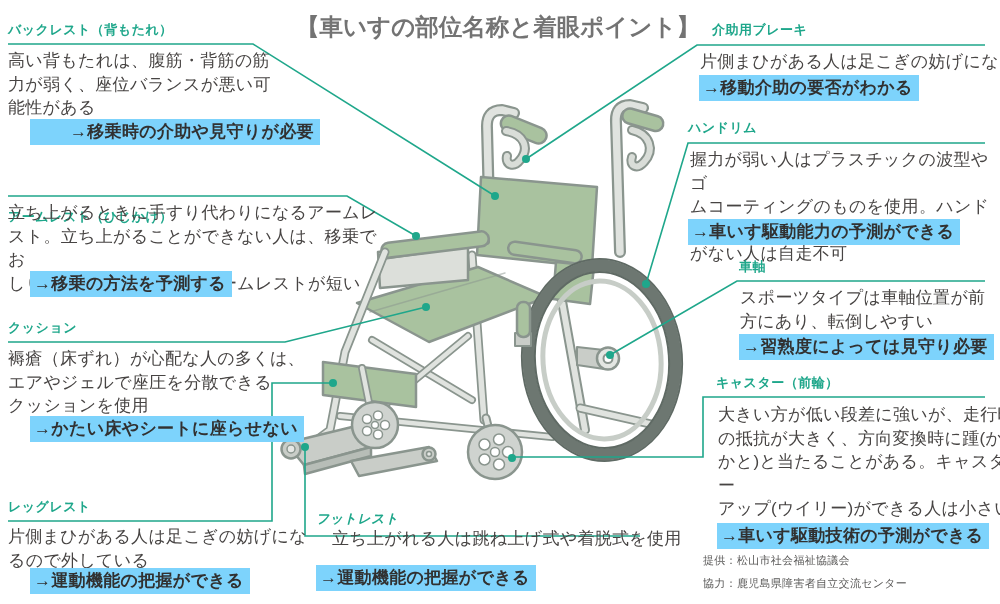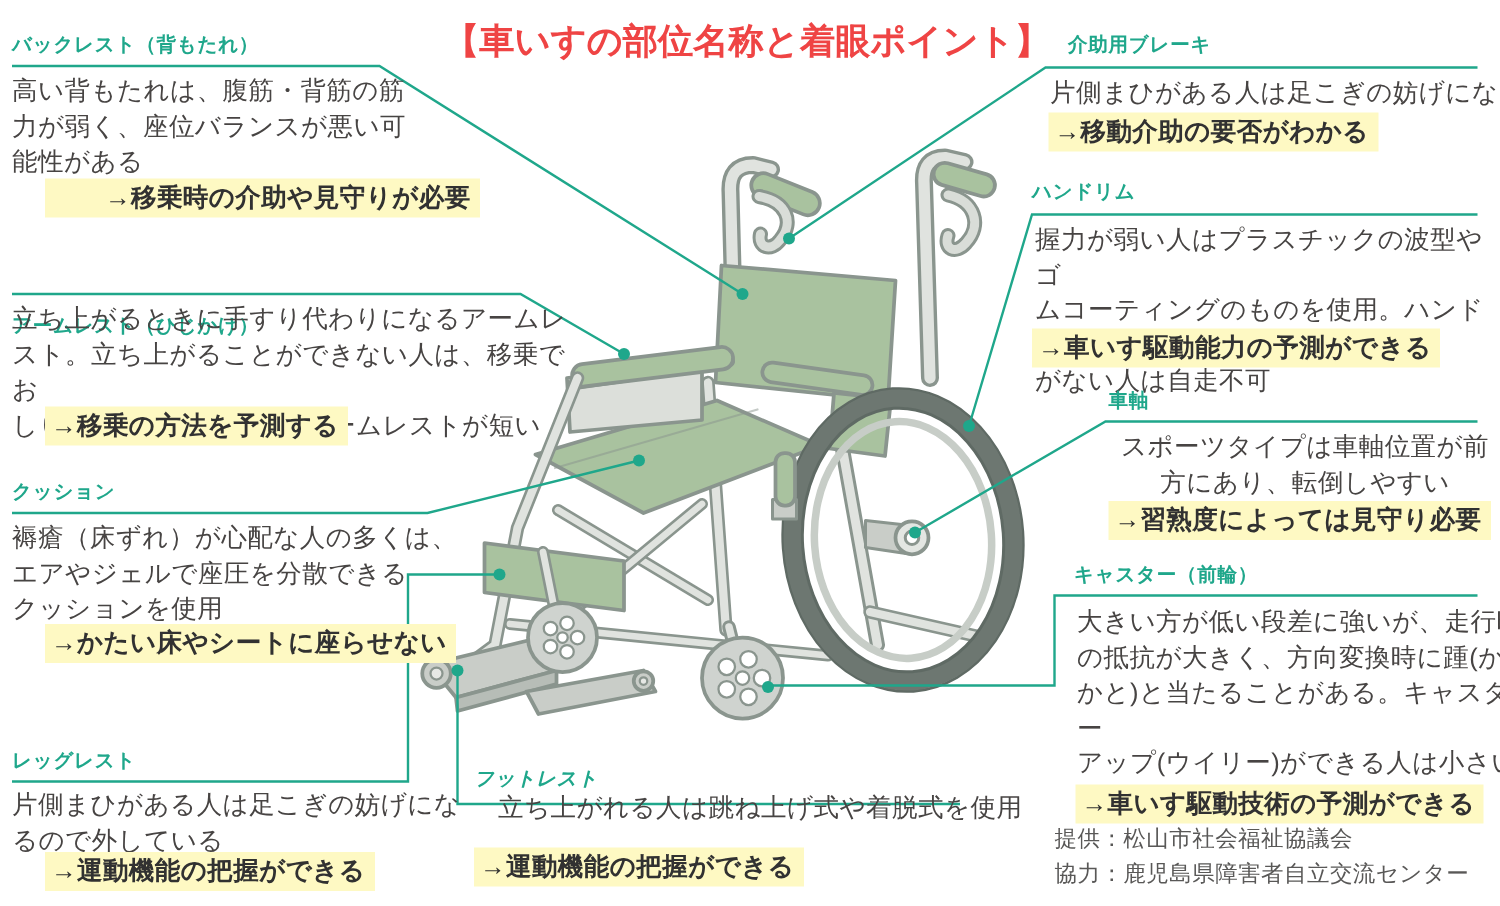--- a/index.html
+++ b/index.html
@@ -9,34 +9,34 @@
     -webkit-font-smoothing:antialiased;
   }
   #lines{position:absolute;left:0;top:0;z-index:1;pointer-events:none;}
   #chair{position:absolute;left:0;top:0;z-index:0;pointer-events:none;}
   .abs{position:absolute;z-index:2;}
   h2.sec-head{
     margin:0;font-size:13px;line-height:25px;font-weight:bold;
     color:#1fa78b;letter-spacing:.5px;white-space:nowrap;
   }
   .page-title{
-    font-size:23.5px;line-height:30px;font-weight:bold;color:#ef4444;
+    font-size:23.5px;line-height:30px;font-weight:bold;color:#737373;
     white-space:nowrap;transform:translateX(-50%);
   }
   .body-txt{
     margin:0;font-size:17px;line-height:23.5px;color:#474443;
     letter-spacing:.3px;white-space:pre-line;
   }
   .point{
-    display:inline-block;background:#fef9c3;color:#313131;font-weight:bold;
+    display:inline-block;background:#7dd3fc;color:#313131;font-weight:bold;
     font-size:17px;line-height:21px;padding:2px 6px 3px 4px;white-space:nowrap;
     letter-spacing:.3px;
   }
   .credits{
-    font-size:15px;line-height:22.5px;color:#595857;letter-spacing:.3px;
+    font-size:11px;line-height:22.5px;color:#595857;letter-spacing:.3px;
     white-space:pre-line;
   }
 </style>
 </head>
 <body>
 
 <svg id="chair" width="1000" height="604" viewBox="0 0 1000 604">
   <g stroke-linecap="round" stroke-linejoin="round">
 
     <path d="M620,252 L616,122 Q615,105 630,105 L643,108" fill="none" stroke="#8a958e" stroke-width="12"></path>
@@ -195,21 +195,21 @@
 <p class="abs body-txt" style="left:700px;top:50px;width:300px;">片側まひがある人は足こぎの妨げにな</p>
 <div class="abs point" style="left:699px;top:75px;">→移動介助の要否がわかる</div>
 
 <h2 class="abs sec-head" style="left:688px;top:115px;">ハンドリム</h2>
 <p class="abs body-txt" style="left:690px;top:148px;width:312px;">握力が弱い人はプラスチックの波型やゴ
 ムコーティングのものを使用。ハンドリム
 がない人は自走不可</p>
 <div class="abs point" style="left:688px;top:219px;">→車いす駆動能力の予測ができる</div>
 
 <h2 class="abs sec-head" style="left:739px;top:254px;">車軸</h2>
-<p class="abs body-txt" style="left:740px;top:286px;width:260px;text-align:center;">スポーツタイプは車軸位置が前
+<p class="abs body-txt" style="left:740px;top:286px;width:260px;">スポーツタイプは車軸位置が前
 方にあり、転倒しやすい</p>
 <div class="abs point" style="left:739px;top:334px;">→習熟度によっては見守り必要</div>
 
 <h2 class="abs sec-head" style="left:716px;top:370px;">キャスター（前輪）</h2>
 <p class="abs body-txt" style="left:718px;top:403px;width:300px;">大きい方が低い段差に強いが、走行時
 の抵抗が大きく、方向変換時に踵(か
 かと)と当たることがある。キャスター
 アップ(ウイリー)ができる人は小さい
 キャスターを使用する</p>
 <div class="abs point" style="left:717px;top:523px;">→車いす駆動技術の予測ができる</div>

